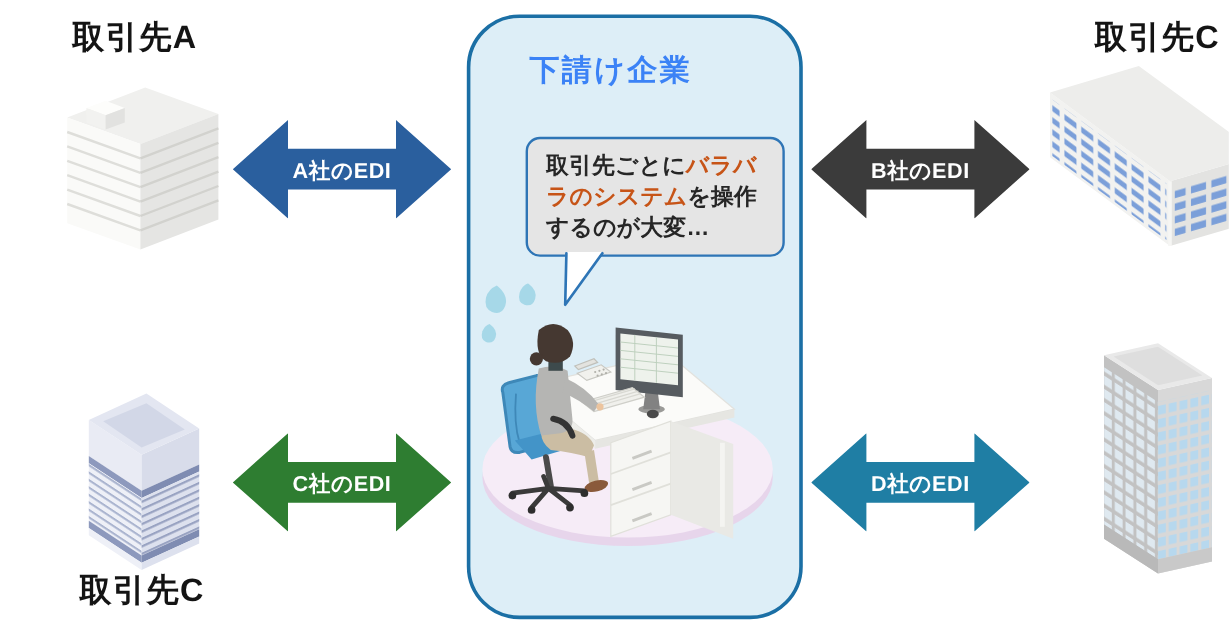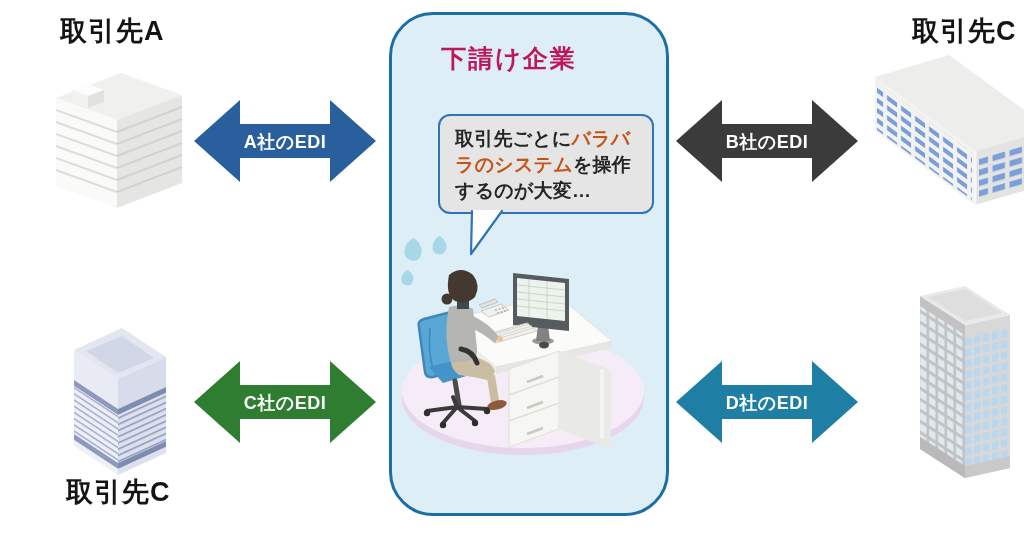--- a/index.html
+++ b/index.html
@@ -5,21 +5,21 @@
   html,body{margin:0;padding:0;background:#fff;}
   .stage{position:relative;width:1024px;height:533px;background:#ffffff;overflow:hidden;
          font-family:Liberation Sans, sans-serif;margin-left:44px;}
   .abs{position:absolute;}
   .partner-label{font-size:27px;font-weight:bold;color:#141414;letter-spacing:1px;white-space:nowrap;}
   .arrow-svg{position:absolute;width:182px;height:82px;}
   .arrow-text{font-size:18px;font-weight:bold;fill:#ffffff;letter-spacing:0.5px;}
   .panel{position:absolute;left:345px;top:12px;width:280px;height:504px;box-sizing:border-box;
          background:#ddeef7;border:3.5px solid #1b6fa5;border-radius:44px;z-index:0;}
   .panel-title{position:absolute;left:345px;top:42px;width:240px;text-align:center;
-         font-size:25px;font-weight:bold;color:#be185d;letter-spacing:2px;z-index:1;}
+         font-size:25px;font-weight:bold;color:#3b82f6;letter-spacing:2px;z-index:1;}
   .bubble{position:absolute;left:394px;top:114px;width:216px;height:100px;box-sizing:border-box;
          background:#e5e5e5;border:2px solid #2e75b6;border-radius:12px;padding:10px 15px;
          font-size:19px;font-weight:600;line-height:1.38;color:#262626;z-index:1;
          letter-spacing:0.2px;word-break:break-all;}
   .bubble .hl{color:#c75417;font-weight:bold;}
   .tail{position:absolute;left:423px;top:208px;width:40px;height:48px;z-index:2;}
   .sweat{position:absolute;left:356px;top:236px;width:64px;height:60px;z-index:1;}
   .scene{position:absolute;left:353px;top:253px;width:262px;height:252px;z-index:1;}
   .bldg{position:absolute;}
 </style>

